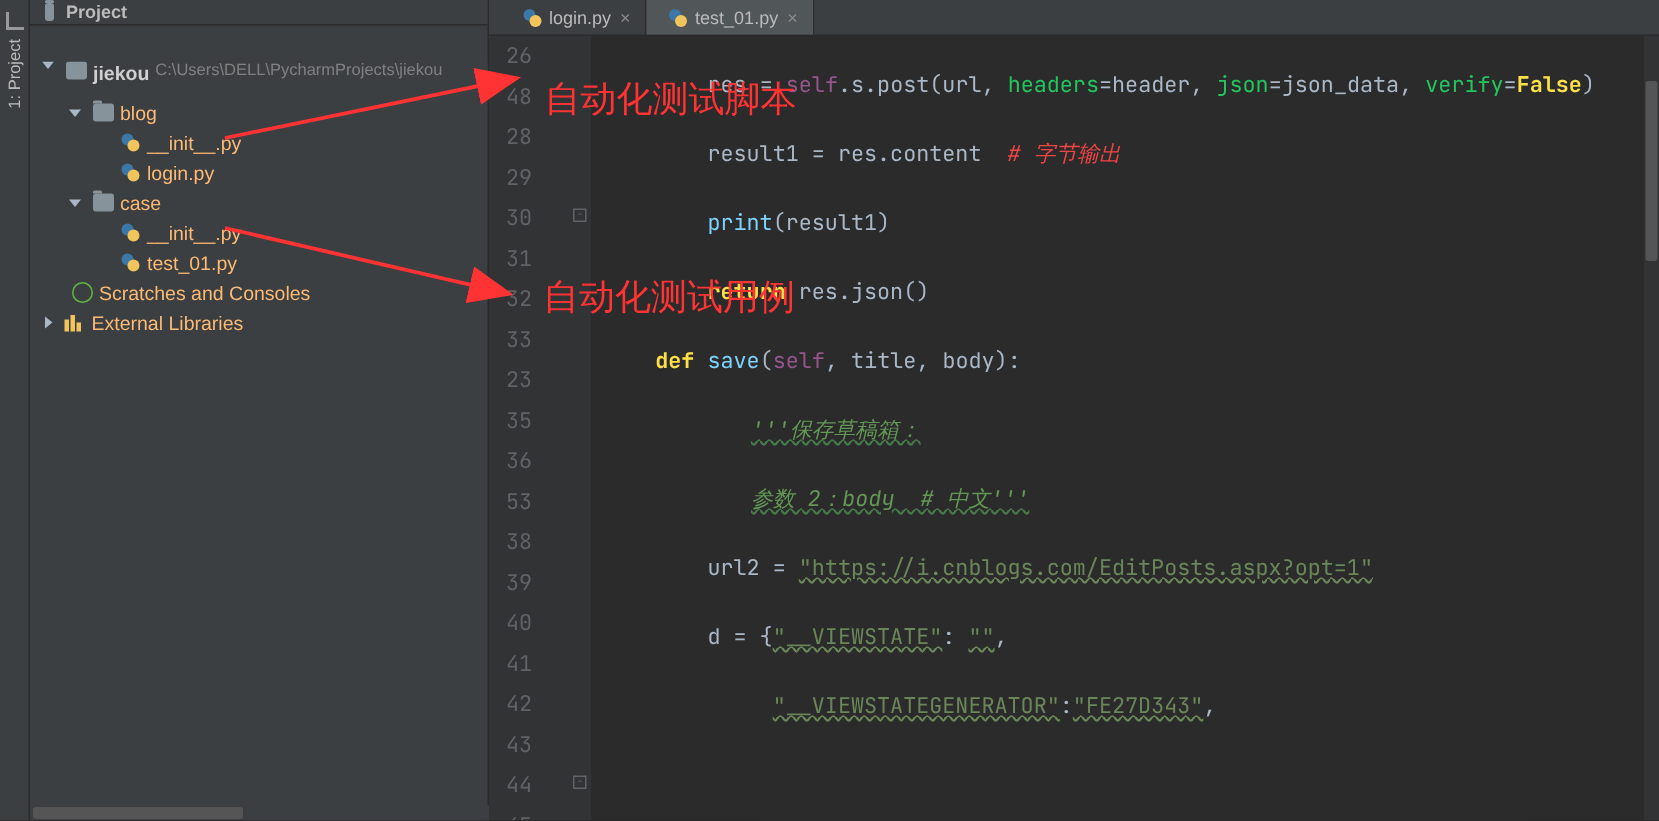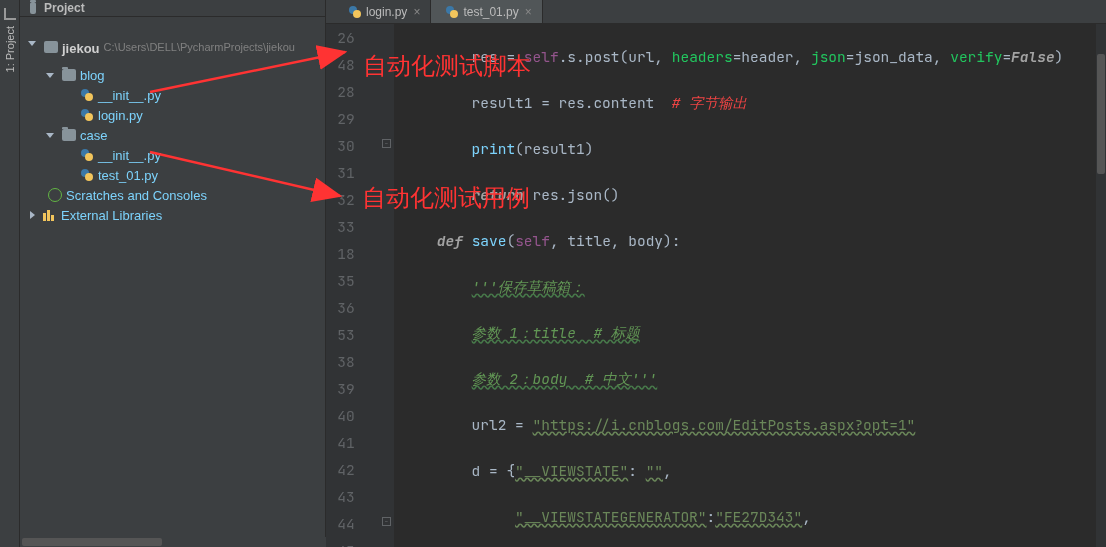--- a/index.html
+++ b/index.html
@@ -125,21 +125,21 @@
       gap: 1px;
       align-items: flex-end;
     }
     .lib-bar { width: 3px; background: #f2c55c; }
     .scratches-icon {
       width: 14px; height: 14px;
       margin: 0 4px;
       border: 1.5px solid #62b543;
       border-radius: 50%;
     }
-    .tree-label { color: #7dd3fc; }
+    .tree-label { color: #fdba74; }
     .editor-area {
       flex: 1;
       background: #2b2b2b;
       display: flex;
       flex-direction: column;
       min-width: 0;
     }
     .tabs-row {
       display: flex;
       align-items: center;
@@ -192,26 +192,26 @@
       text-align: center;
       color: #606366;
     }
     .code-col {
       flex: 1;
       padding-left: 8px;
       overflow: hidden;
       white-space: pre;
     }
     .code-line { height: 27px; line-height: 27px; }
-    .t-kw { color: #a3a3a3; font-weight: bold; font-style: italic; }
+    .t-kw { color: #fde047; font-weight: bold; }
     .t-self { color: #94558d; }
     .t-fn { color: #7dd3fc; }
     .t-str { color: #6a8759; text-decoration: underline wavy #6a8759; }
     .t-comment { color: #ef4444; font-style: italic; }
-    .t-doc { color: #629755; font-style: italic; text-decoration: underline wavy #477a4a; }
+    .t-doc { color: #629755; font-style: italic; text-decoration: underline wavy #477a4a; margin-left: 29px; }
     .t-nm { color: #a9b7c6; text-align: center; }
     .t-kwarg { color: #22c55e; }
     .annotation {
       position: absolute;
       color: #ff3333;
       font-size: 24px;
       font-family: "SimSun", serif;
       font-weight: normal;
       pointer-events: none;
       z-index: 20;
@@ -363,21 +363,21 @@
     <div class="editor-body">
       <div class="gutter">
         <div class="gutter-line">26</div>
         <div class="gutter-line">48</div>
         <div class="gutter-line">28</div>
         <div class="gutter-line">29</div>
         <div class="gutter-line">30</div>
         <div class="gutter-line">31</div>
         <div class="gutter-line">32</div>
         <div class="gutter-line">33</div>
-        <div class="gutter-line">18</div>
+        <div class="gutter-line">23</div>
         <div class="gutter-line">35</div>
         <div class="gutter-line">36</div>
         <div class="gutter-line">53</div>
         <div class="gutter-line">38</div>
         <div class="gutter-line">39</div>
         <div class="gutter-line">40</div>
         <div class="gutter-line">41</div>
         <div class="gutter-line">42</div>
         <div class="gutter-line">43</div>
         <div class="gutter-line">44</div>
@@ -387,21 +387,20 @@
         <div class="fold-mark" style="top:115px">−</div>
         <div class="fold-mark" style="top:493px">−</div>
       </div>
       <div class="code-col">
 <div class="code-line">        <span class="t-nm">res</span><span> = </span><span class="t-self">self</span><span class="t-nm">.s.post(url, </span><span class="t-kwarg">headers</span><span>=header, </span><span class="t-kwarg">json</span><span>=json_data, </span><span class="t-kwarg">verify</span><span>=</span><span class="t-kw">False</span><span>)</span></div>
 <div class="code-line">        <span class="t-nm">result1 = res.content  </span><span class="t-comment"># 字节输出</span></div>
 <div class="code-line">        <span class="t-fn">print</span><span class="t-nm">(result1)</span></div>
 <div class="code-line">        <span class="t-kw">return </span><span class="t-nm">res.json()</span></div>
 <div class="code-line">    <span class="t-kw">def </span><span class="t-fn">save</span><span class="t-nm">(</span><span class="t-self">self</span><span class="t-nm">, title, body):</span></div>
 <div class="code-line">        <span class="t-doc">'''保存草稿箱：</span></div>
-<div class="code-line">        <span class="t-doc">参数 1：title  # 标题</span></div>
 <div class="code-line">        <span class="t-doc">参数 2：body  # 中文'''</span></div>
 <div class="code-line">        <span class="t-nm">url2 = </span><span class="t-str">"https://i.cnblogs.com/EditPosts.aspx?opt=1"</span></div>
 <div class="code-line">        <span class="t-nm">d = {</span><span class="t-str">"__VIEWSTATE"</span><span class="t-nm">: </span><span class="t-str">""</span><span class="t-nm">,</span></div>
 <div class="code-line">             <span class="t-str">"__VIEWSTATEGENERATOR"</span><span class="t-nm">:</span><span class="t-str">"FE27D343"</span><span class="t-nm">,</span></div>
 
 
 
 
 
 

